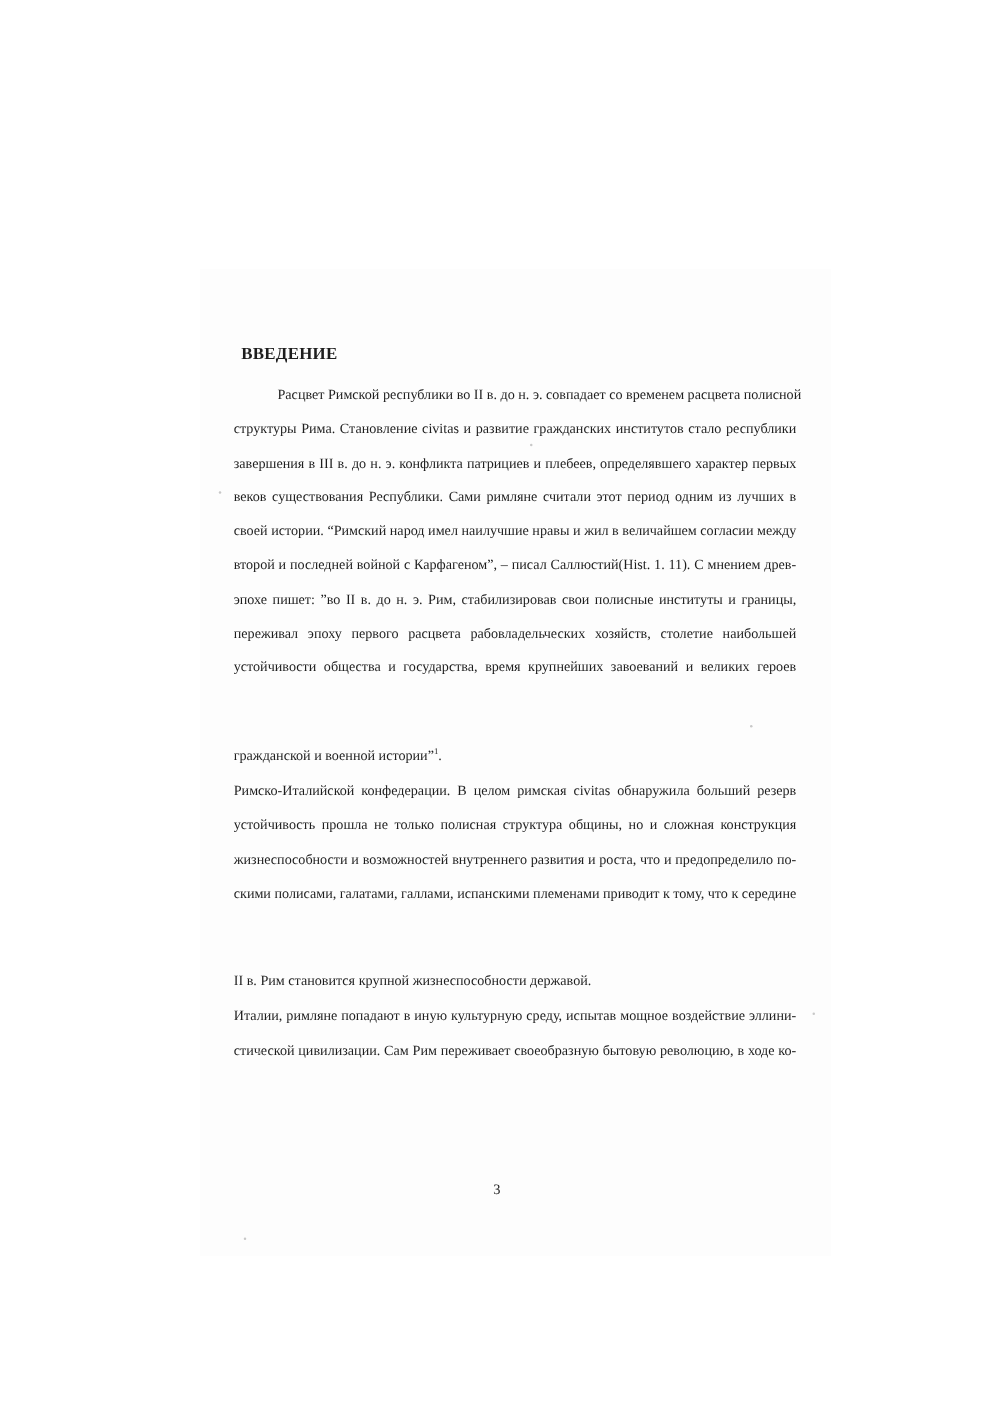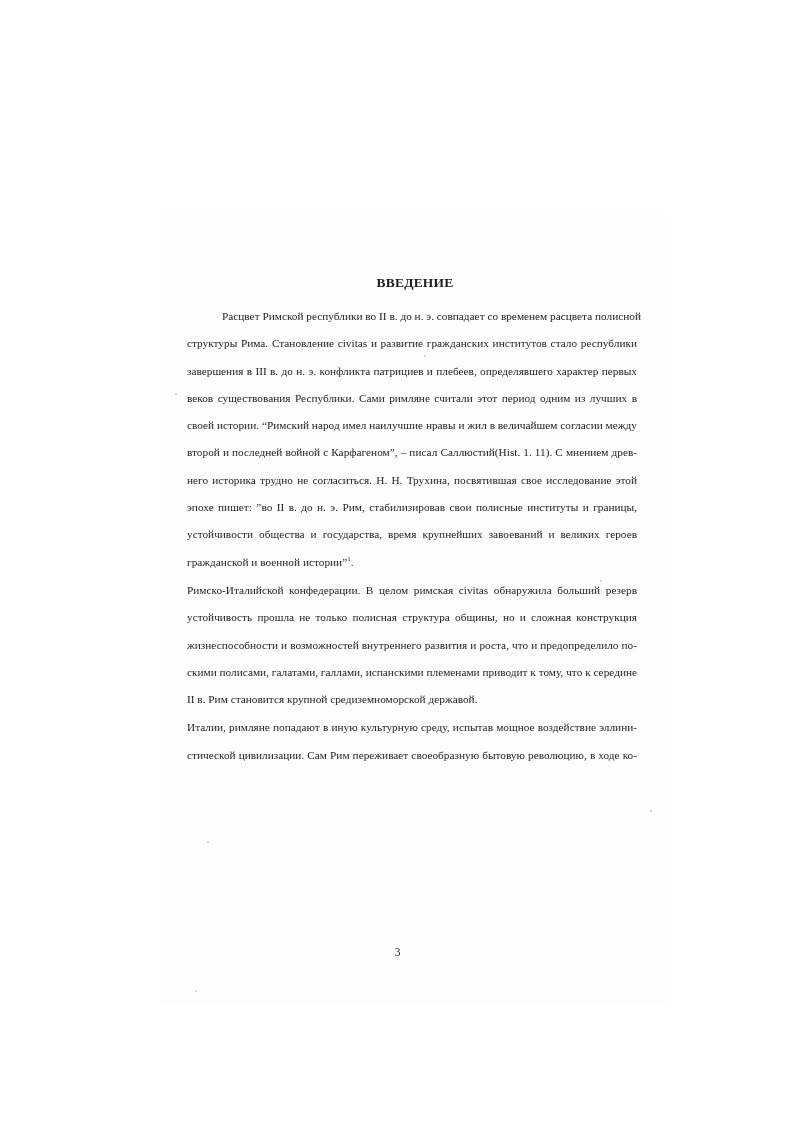--- a/index.html
+++ b/index.html
@@ -23,21 +23,20 @@
       height: 790px;
       background: #fdfdfd;
     }
     .page-content {
       position: absolute;
       left: 187px;
       top: 272px;
       width: 450px;
     }
     .heading {
-      text-align: center;
       font-weight: bold;
       font-size: 13.5px;
       letter-spacing: 0.2px;
       margin: 0 0 0 6px;
       height: 22px;
       line-height: 22px;
     }
     .para {
       margin: 0;
       font-size: 11.3px;
@@ -51,20 +50,21 @@
       text-align: justify;
       text-align-last: justify;
       white-space: nowrap;
       overflow: visible;
     }
     .para .line.first {
       padding-left: 35px;
     }
     .para .line.last {
       text-align-last: left;
+      margin-top: 43px;
     }
     .para { text-indent: 0; }
     .p1 { margin-top: 9px; }
     .p2 { margin-top: 1px; }
     .p3 { margin-top: 1px; }
     sup {
       font-size: 7px;
       vertical-align: super;
       line-height: 0;
     }
@@ -92,32 +92,32 @@
 <div class="page-content">
   <div class="heading">ВВЕДЕНИЕ</div>
 
   <div class="para p1">
     <span class="line first">Расцвет Римской республики во II в. до н. э. совпадает со временем расцвета полисной</span>
     <span class="line">структуры Рима. Становление civitas и развитие гражданских институтов стало республики</span>
     <span class="line">завершения в III в. до н. э. конфликта патрициев и плебеев, определявшего характер первых</span>
     <span class="line">веков существования Республики. Сами римляне считали этот период одним из лучших в</span>
     <span class="line">своей истории. “Римский народ имел наилучшие нравы и жил в величайшем согласии между</span>
     <span class="line">второй и последней войной с Карфагеном”, – писал Саллюстий(Hist. 1. 11). С мнением древ-</span>
-    <span class="line">него историка трудно не согласиться. Н. Н. Трухина, посвятившая свое исследование этой</span>
     <span class="line">эпохе пишет: ”во II в. до н. э. Рим, стабилизировав свои полисные институты и границы,</span>
+    <span class="line">переживал эпоху первого расцвета рабовладельческих хозяйств, столетие наибольшей</span>
     <span class="line">устойчивости общества и государства, время крупнейших завоеваний и великих героев</span>
     <span class="line last"><span>гражданской и военной истории”</span><sup>1</sup><span>.</span></span>
   </div>
 
   <div class="para p2">
     <span class="line">Римско-Италийской конфедерации. В целом римская civitas обнаружила больший резерв</span>
     <span class="line">устойчивость прошла не только полисная структура общины, но и сложная конструкция</span>
     <span class="line">жизнеспособности и возможностей внутреннего развития и роста, что и предопределило по-</span>
     <span class="line">скими полисами, галатами, галлами, испанскими племенами приводит к тому, что к середине</span>
-    <span class="line last">II в. Рим становится крупной средиземноморской державой.</span>
+    <span class="line last">II в. Рим становится крупной жизнеспособности державой.</span>
   </div>
 
   <div class="para p3">
     <span class="line">Италии, римляне попадают в иную культурную среду, испытав мощное воздействие эллини-</span>
     <span class="line">стической цивилизации. Сам Рим переживает своеобразную бытовую революцию, в ходе ко-</span>
   </div>
 </div>
 
 <div class="page-number">3</div>
 

